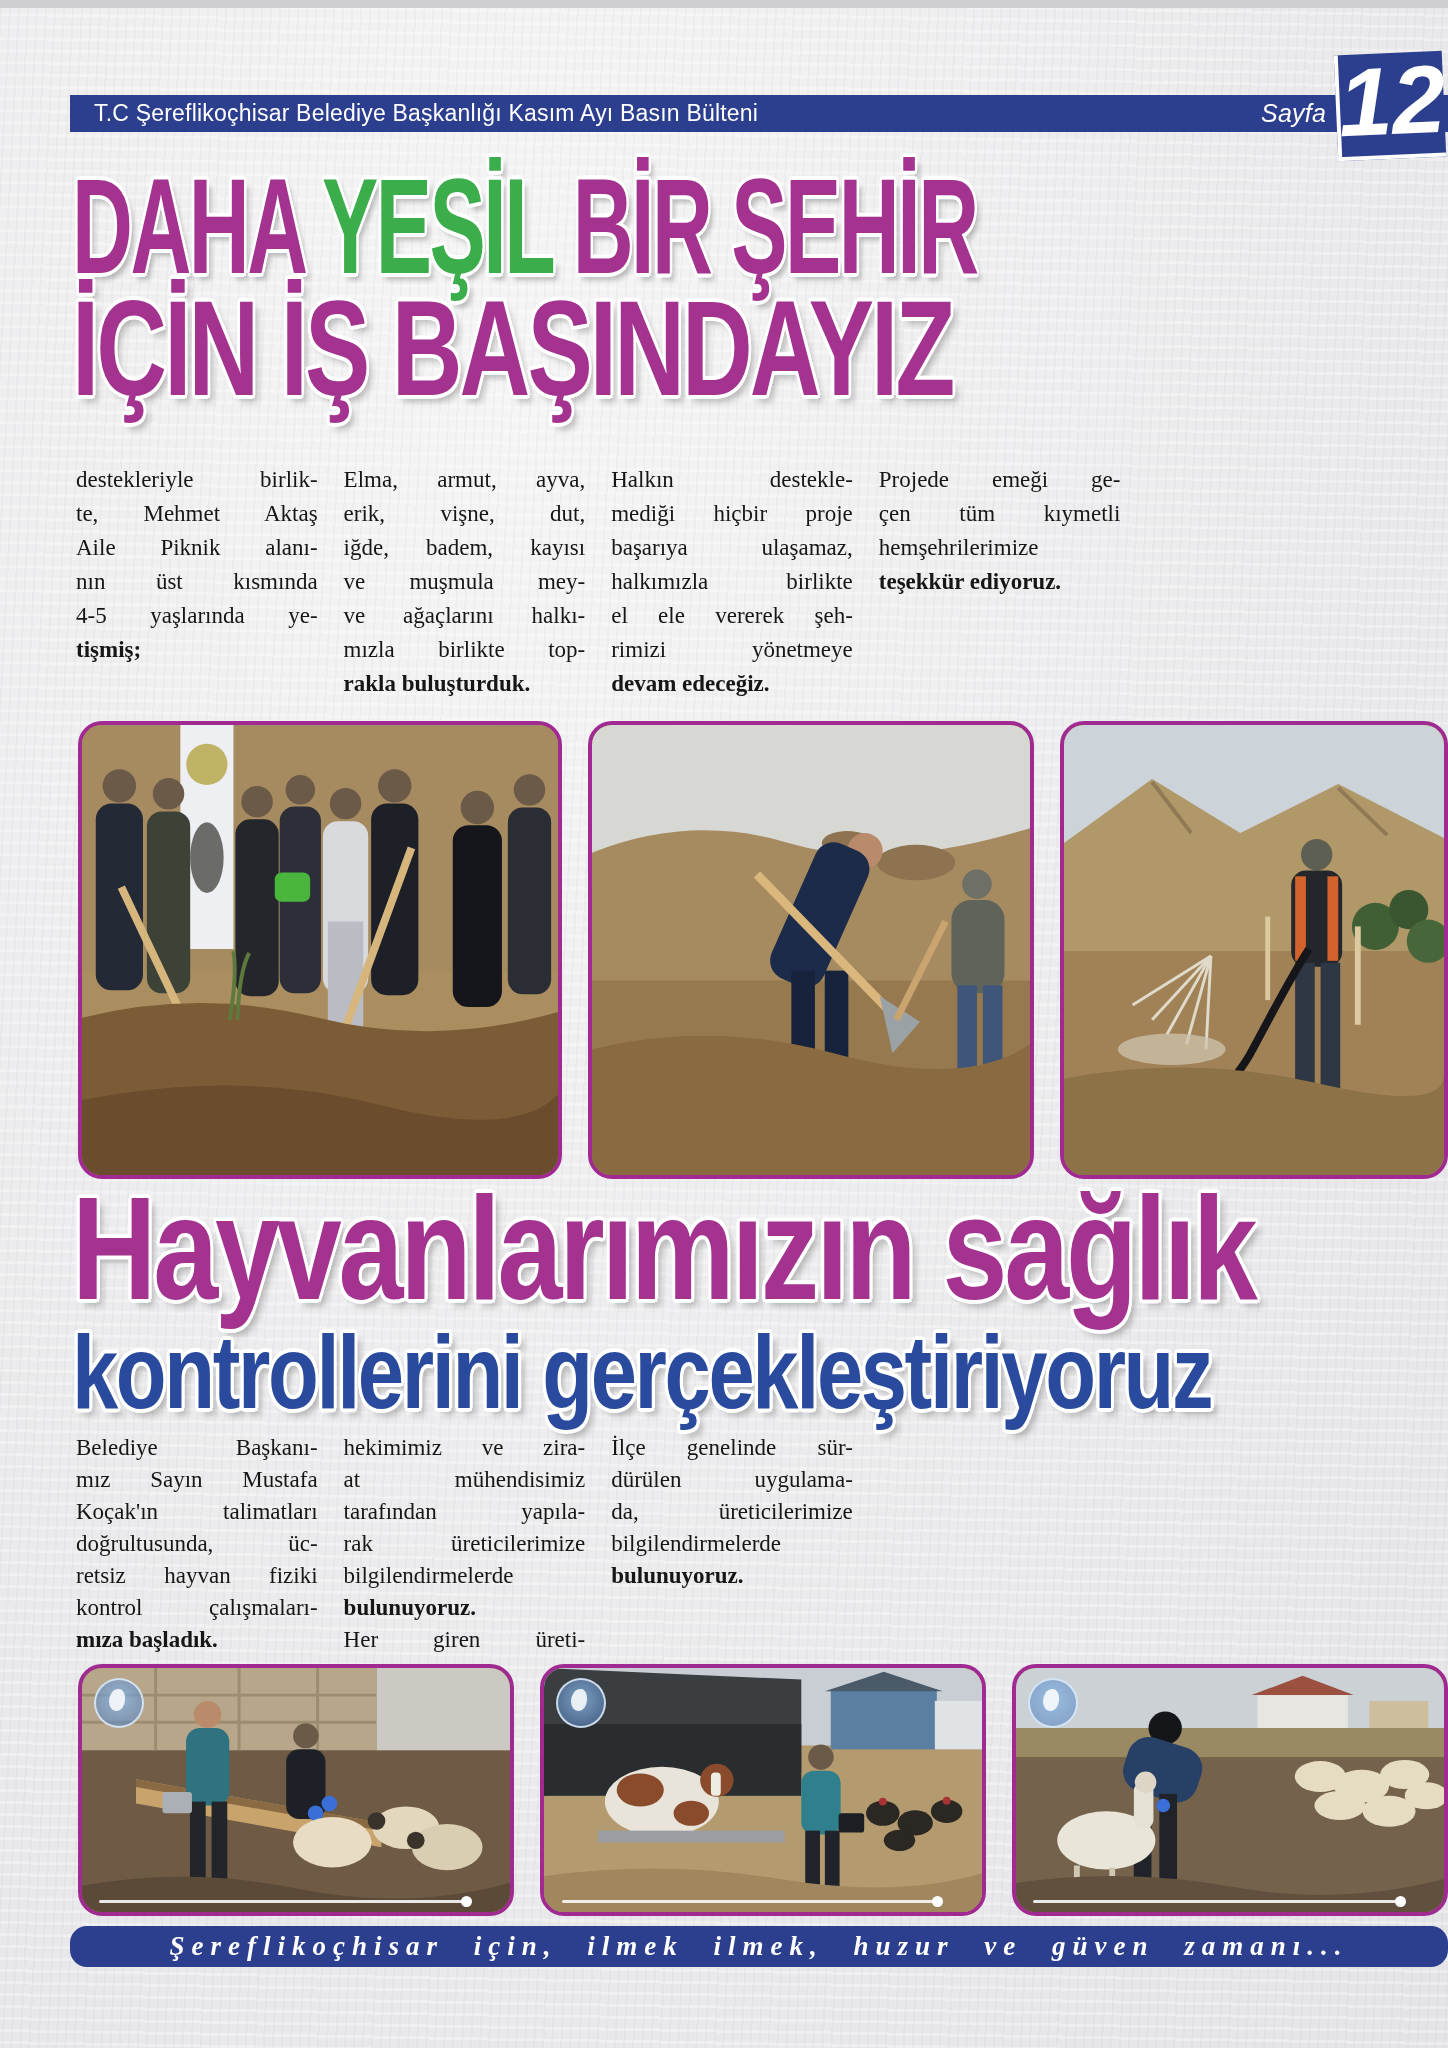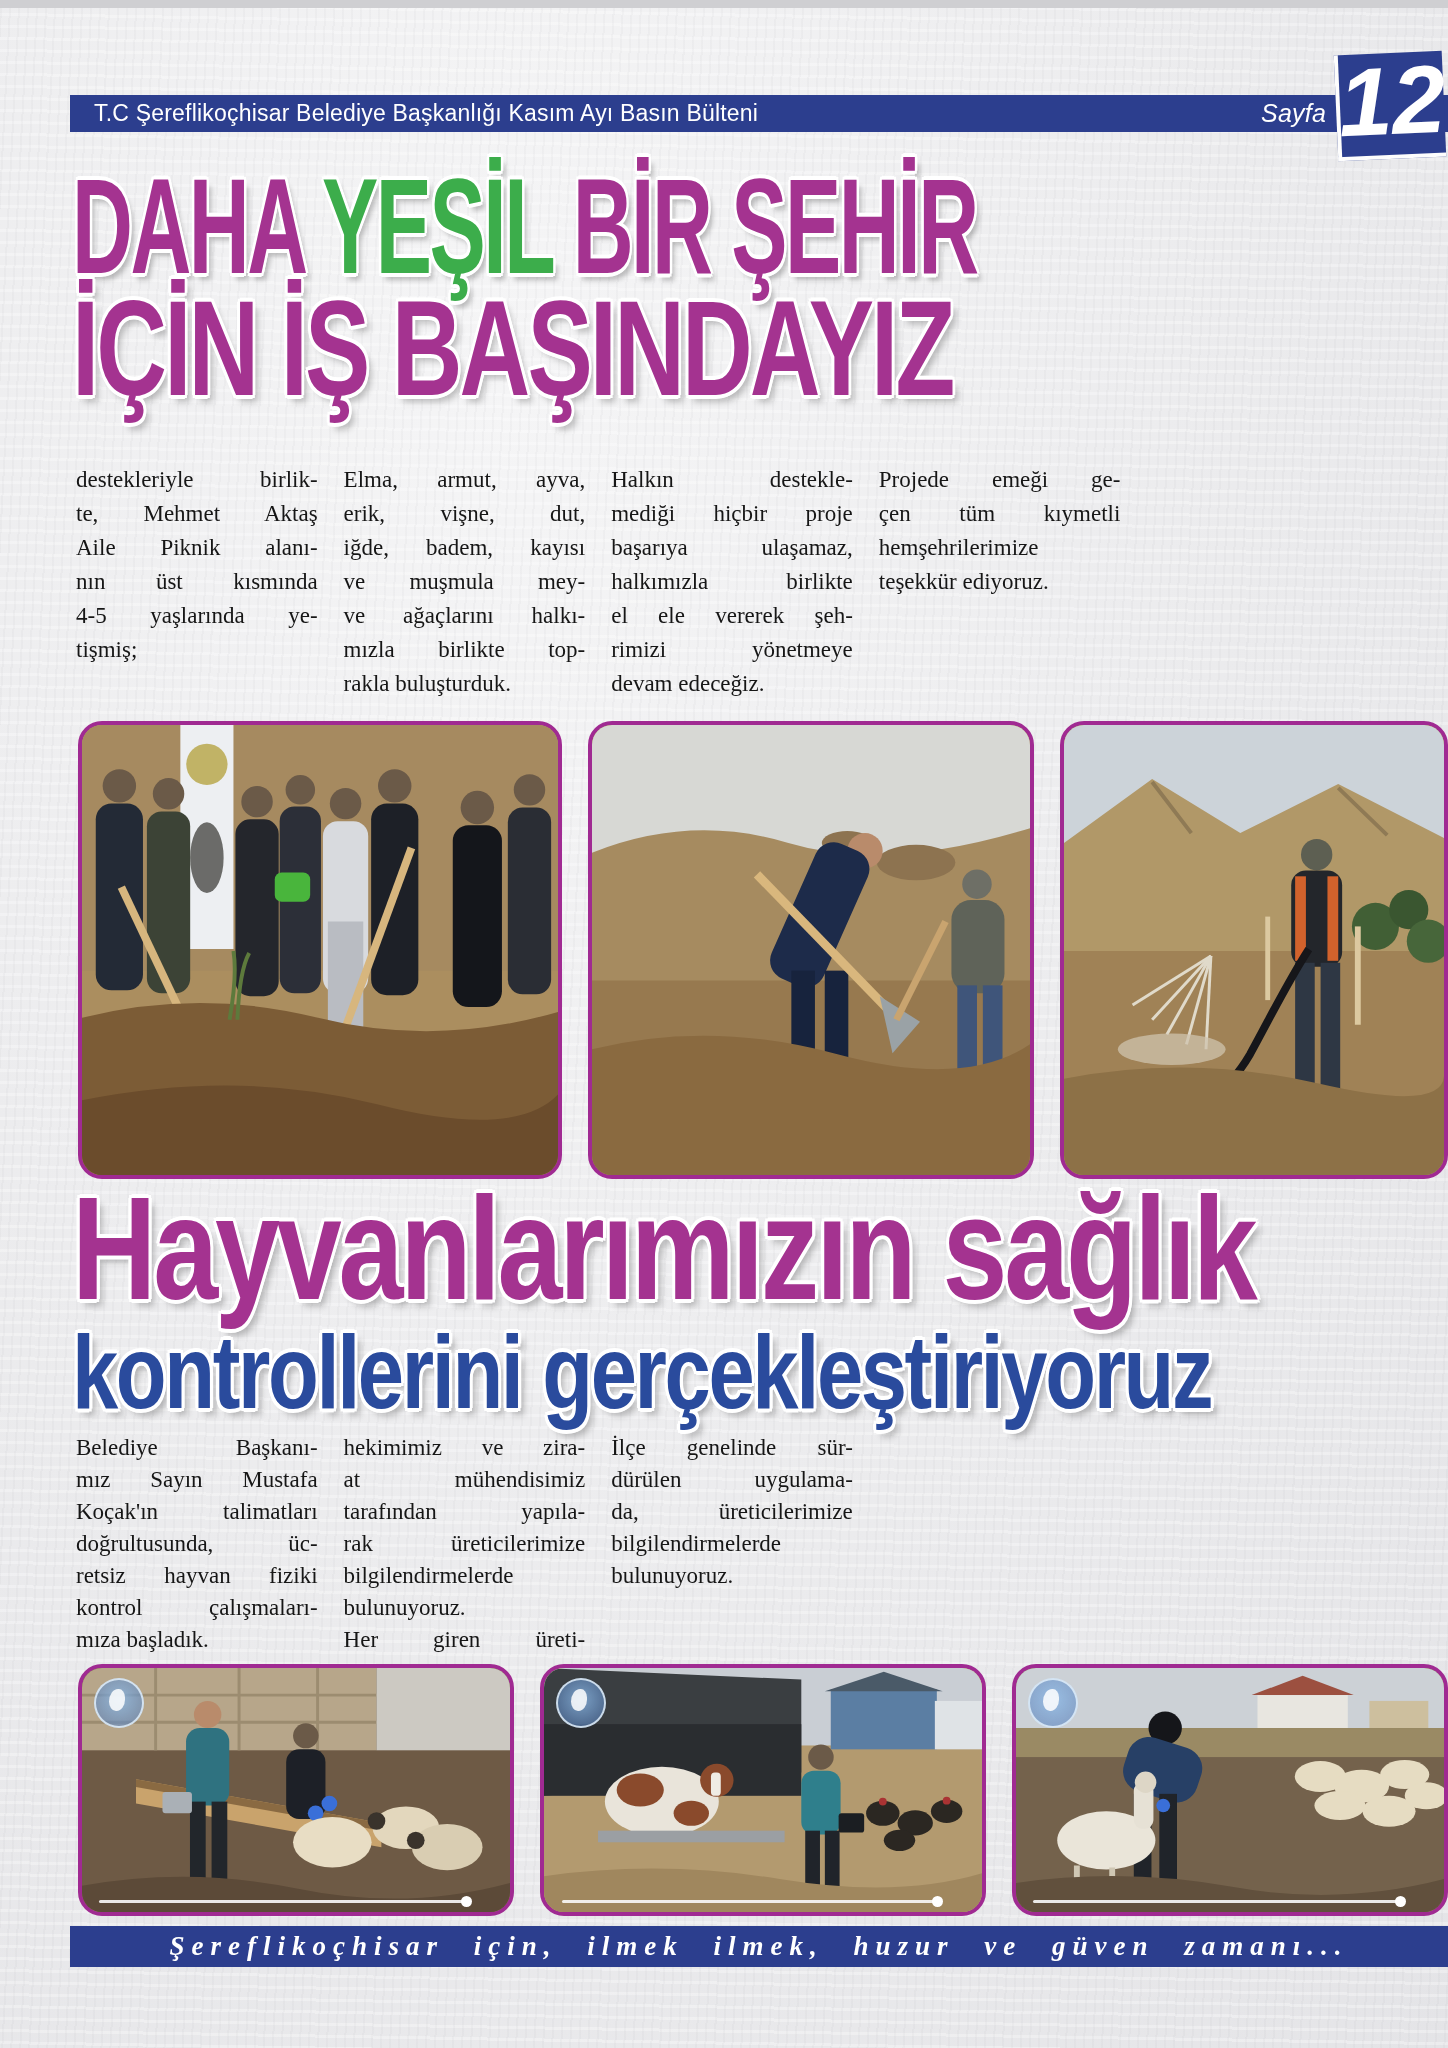--- a/index.html
+++ b/index.html
@@ -37,42 +37,42 @@
   .t2b{top:1312px; font-size:104px; letter-spacing:-3px; transform:scaleX(.80); color:var(--blue);}
   .seg{white-space:pre;}
   .seg.magenta{color:var(--magenta);} .seg.green{color:var(--green);}
   
   .cols{position:absolute; left:76px; width:1312px; display:grid;
     grid-template-columns:repeat(5,1fr); column-gap:26px;
     font-family:"Liberation Serif", serif; color:var(--ink);}
   #cols1{top:455px; font-size:23px; line-height:34px;}
   #cols2{top:1424px; font-size:23px; line-height:32px;}
   .jl{text-align:justify; text-align-last:justify;}
-  .jl.pend{text-align-last:left;}
+  .jl.pend{text-align-last:left;font-weight:bold;}
   
   .prow{position:absolute; left:78px; display:grid; column-gap:26px;}
   #prow1{top:713px;  grid-template-columns:484px 446px 388px; height:458px;}
   #prow2{top:1656px; grid-template-columns:436px 446px 436px; height:252px;}
   .photo{position:relative; border:4px solid var(--photo_border); border-radius:24px;
     overflow:hidden; background:#b09468;}
   .photo svg{position:absolute; inset:0; width:100%; height:100%; display:block;}
   .scrub{position:absolute; left:4%; right:11%; bottom:9px; height:3px;
     background:rgba(250,250,250,.9); border-radius:2px;}
   .scrub::after{content:""; position:absolute; right:-9px; top:-4px; width:11px; height:11px;
     background:#fff; border-radius:50%;}
   .wm{position:absolute; left:12px; top:10px; width:46px; height:46px; border-radius:50%;
     border:2px solid rgba(225,238,250,.85);
     background:radial-gradient(circle at 50% 42%, rgba(140,185,230,.8), rgba(70,110,175,.55));}
   .wm::after{content:""; position:absolute; left:13px; top:9px; width:16px; height:22px;
     background:rgba(255,255,255,.85); border-radius:60% 40% 55% 45%;}
   
   .footer{position:absolute; left:70px; right:0; top:1918px; height:41px; background:var(--bar_blue);
     color:#fff; display:flex; align-items:center; justify-content:center;
     font-family:"Liberation Serif", serif; font-style:italic; font-weight:bold;
-    font-size:27px; letter-spacing:7px; word-spacing:16px; white-space:nowrap;}
+    font-size:27px; letter-spacing:7px; word-spacing:16px; white-space:nowrap;border-radius:17px;}
 </style>
 </head>
 <body>
 
 <div class="page">
 
   <div class="hbar">
     <span>T.C Şereflikoçhisar Belediye Başkanlığı Kasım Ayı Basın Bülteni</span>
     <span class="sayfa">Sayfa</span>
   </div>

